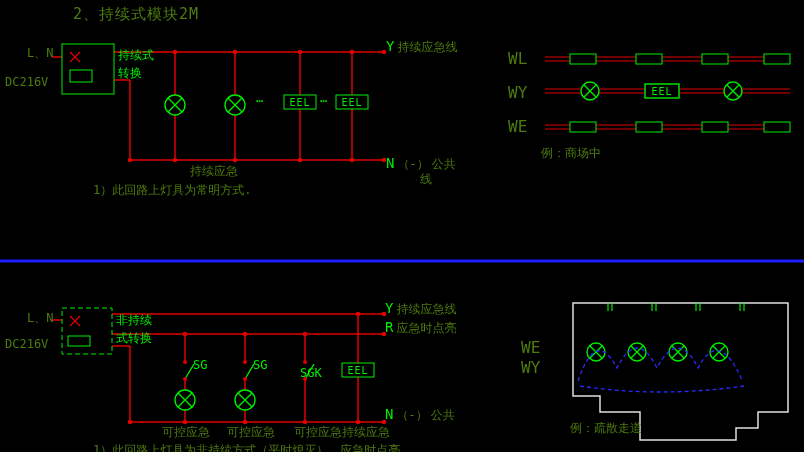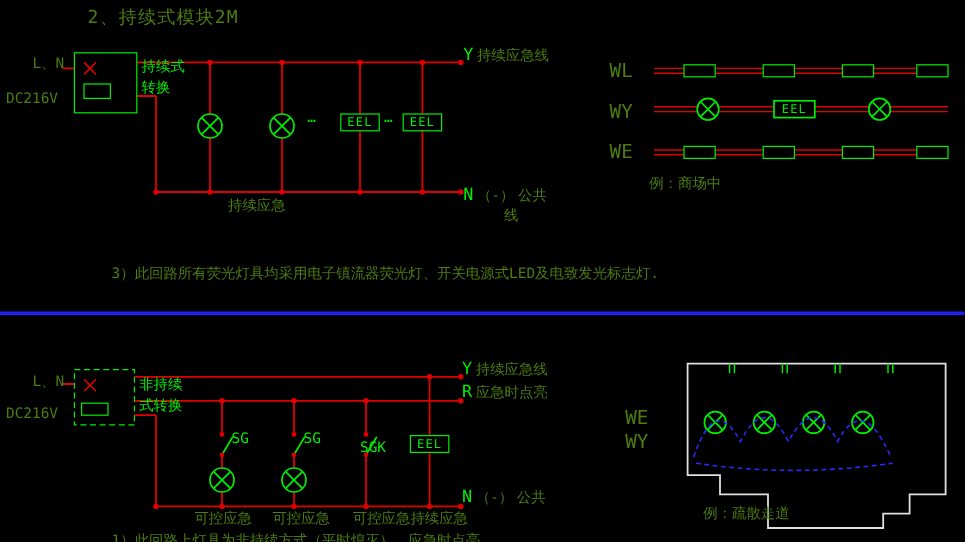--- a/index.html
+++ b/index.html
@@ -168,21 +168,21 @@
   <div class="t gn s12" style="left:320px;top:92px">…</div>
   <div class="t gn eel" style="left:284px;top:97px;width:32px">EEL</div>
   <div class="t gn eel" style="left:336px;top:97px;width:32px">EEL</div>
   <div class="t mg s12" style="left:190px;top:165px">持续应急</div>
   <div class="t row" style="left:386px;top:155px">
     <span class="gn tag">N</span>
     <span class="mg s12">（-）</span>
     <span class="mg s12">公共</span>
   </div>
   <div class="t mg s12" style="left:420px;top:173px">线</div>
-  <div class="t mg s12" style="left:93px;top:222px">3）此回路所有荧光灯具均采用电子镇流器荧光灯、开关电源式LED及电致发光标志灯.</div>
+  <div class="t mg s12" style="left:93px;top:184px">1）此回路上灯具为常明方式.</div>
 
   <div class="t mg s13" style="left:508px;top:50px">WL</div>
   <div class="t mg s13" style="left:508px;top:84px">WY</div>
   <div class="t mg s13" style="left:508px;top:118px">WE</div>
   <div class="t gn eel" style="left:645px;top:86px;width:34px">EEL</div>
   <div class="t mg s12" style="left:541px;top:147px">例：商场中</div>
 
   <div class="t mg s12" style="left:27px;top:312px">L、N</div>
   <div class="t mg s12" style="left:5px;top:338px">DC216V</div>
   <div class="t gn s12" style="left:116px;top:314px">非持续</div>
@@ -204,15 +204,15 @@
   <div class="t mg s12" style="left:294px;top:426px">可控应急持续应急</div>
   <div class="t row" style="left:385px;top:406px">
     <span class="gn tag">N</span>
     <span class="mg s12">（-）</span>
     <span class="mg s12">公共</span>
   </div>
   <div class="t mg s12" style="left:93px;top:444px">1）此回路上灯具为非持续方式（平时熄灭），应急时点亮.</div>
 
   <div class="t mg s13" style="left:521px;top:339px">WE</div>
   <div class="t mg s13" style="left:521px;top:359px">WY</div>
-  <div class="t mg s12" style="left:586px;top:422px">例：疏散走道</div>
+  <div class="t mg s12" style="left:570px;top:422px">例：疏散走道</div>
 
 </div>
 
 </body></html>

